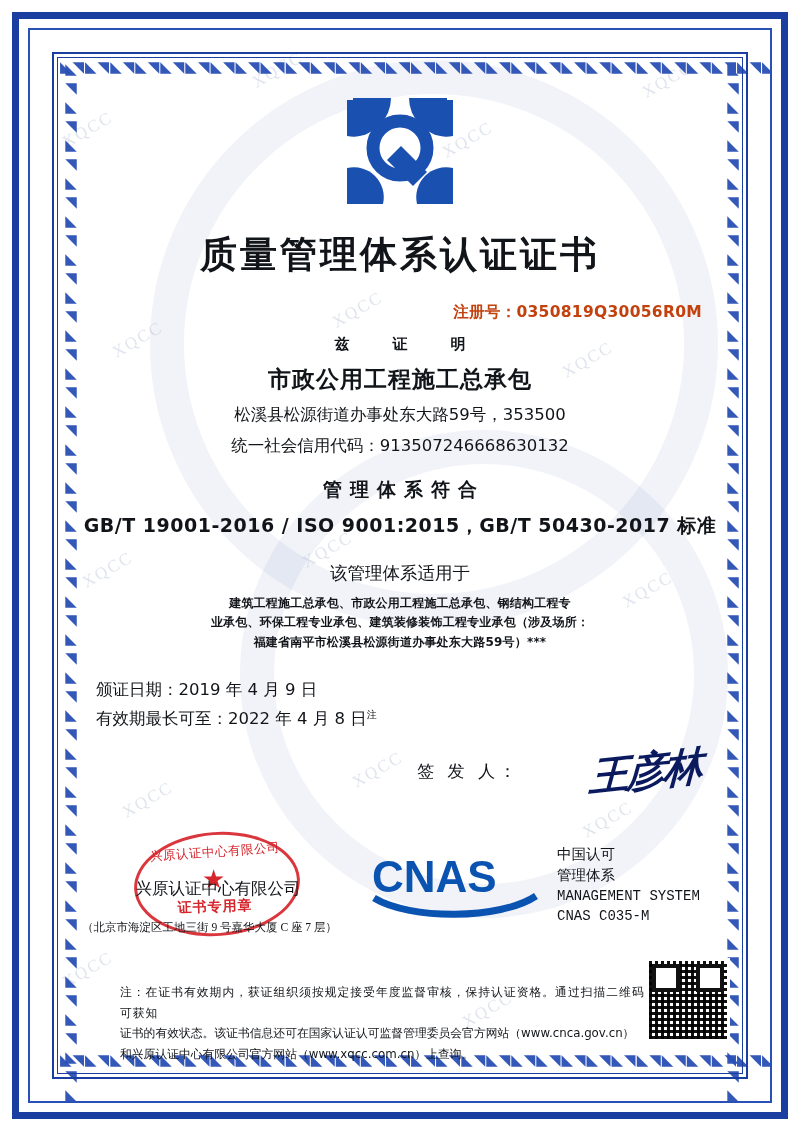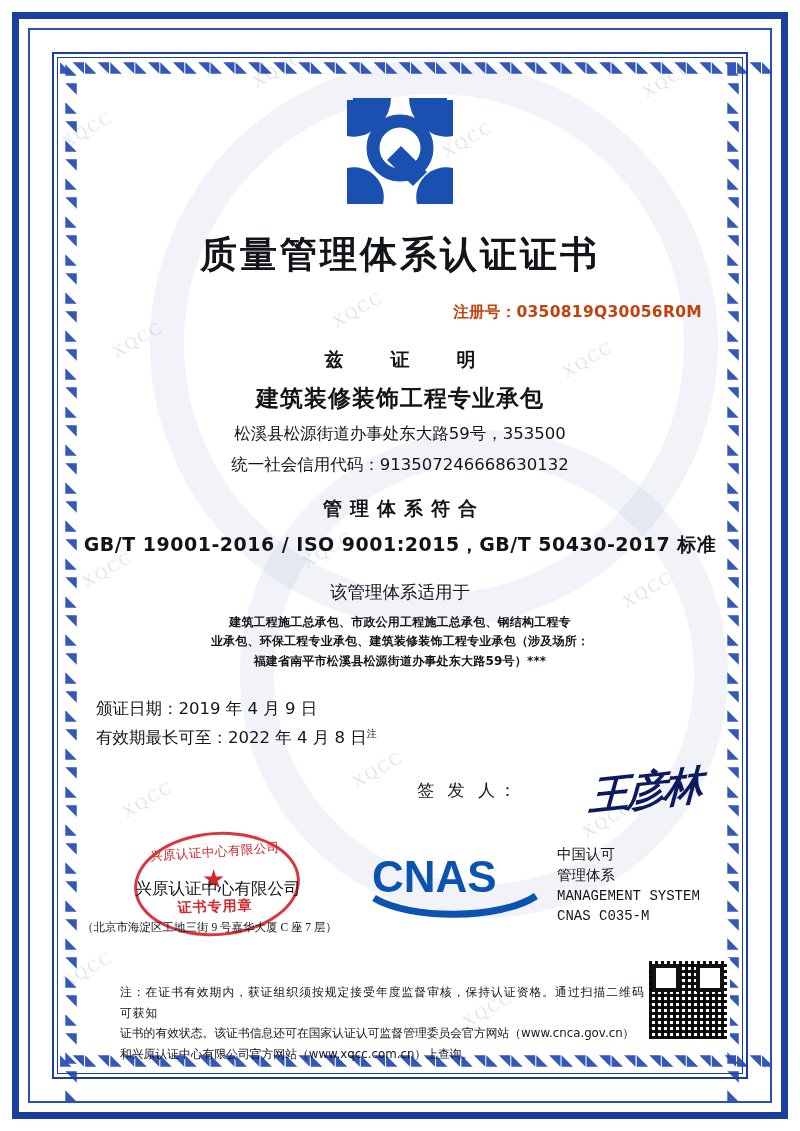--- a/index.html
+++ b/index.html
@@ -118,22 +118,22 @@
     text-align: right;
     margin: 22px 28px 0 0;
     font-size: 15.5px;
     color: #c2410c;
     font-family: "DejaVu Sans", sans-serif;
     font-weight: bold;
     letter-spacing: .3px;
   }
   .center { text-align: center; }
   .line-hereby {
-    margin-top: 24px;
-    font-size: 19px;
+    margin-top: 12px;
+    font-size: 15px;
     letter-spacing: 14px;
     font-weight: bold;
     color: #111418;
     font-family: "DejaVu Sans", sans-serif;
     text-indent: 14px;
   }
   .company {
     margin-top: 10px;
     font-size: 23px;
     font-weight: bold;
@@ -383,21 +383,21 @@
         <path d="M18 10 L56 10 A38 38 0 0 1 18 48 Z" fill="#1a50b0"></path>
         <path d="M112 10 L74 10 A38 38 0 0 0 112 48 Z" fill="#1a50b0"></path>
       </svg>
     </div>
 
     <div class="title">质量管理体系认证证书</div>
 
     <div class="regno">注册号：0350819Q30056R0M</div>
 
     <div class="center line-hereby">兹　证　明</div>
-    <div class="center company">建筑装修装饰工程专业承包</div>
+    <div class="center company">市政公用工程施工总承包</div>
     <div class="center addr">松溪县松源街道办事处东大路59号，353500</div>
     <div class="center credit">统一社会信用代码：913507246668630132</div>
 
     <div class="center sys-conform">管理体系符合</div>
     <div class="center standards">GB/T 19001-2016 / ISO 9001:2015，GB/T 50430-2017 标准</div>
 
     <div class="center scope-head">该管理体系适用于</div>
     <div class="scope-body">
       <div>建筑工程施工总承包、市政公用工程施工总承包、钢结构工程专</div>
       <div>业承包、环保工程专业承包、建筑装修装饰工程专业承包（涉及场所：</div>

